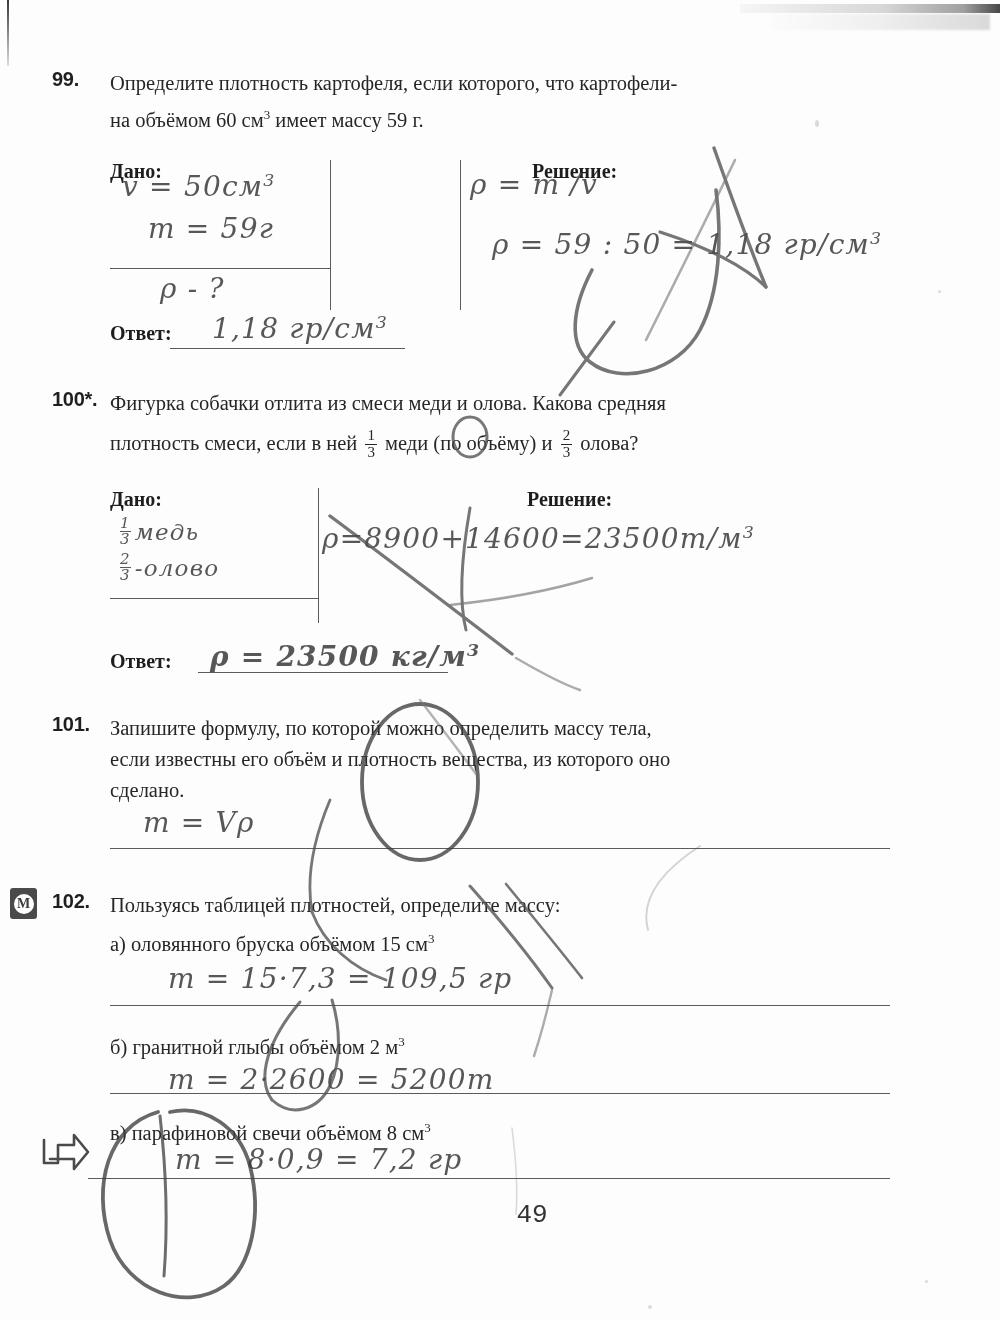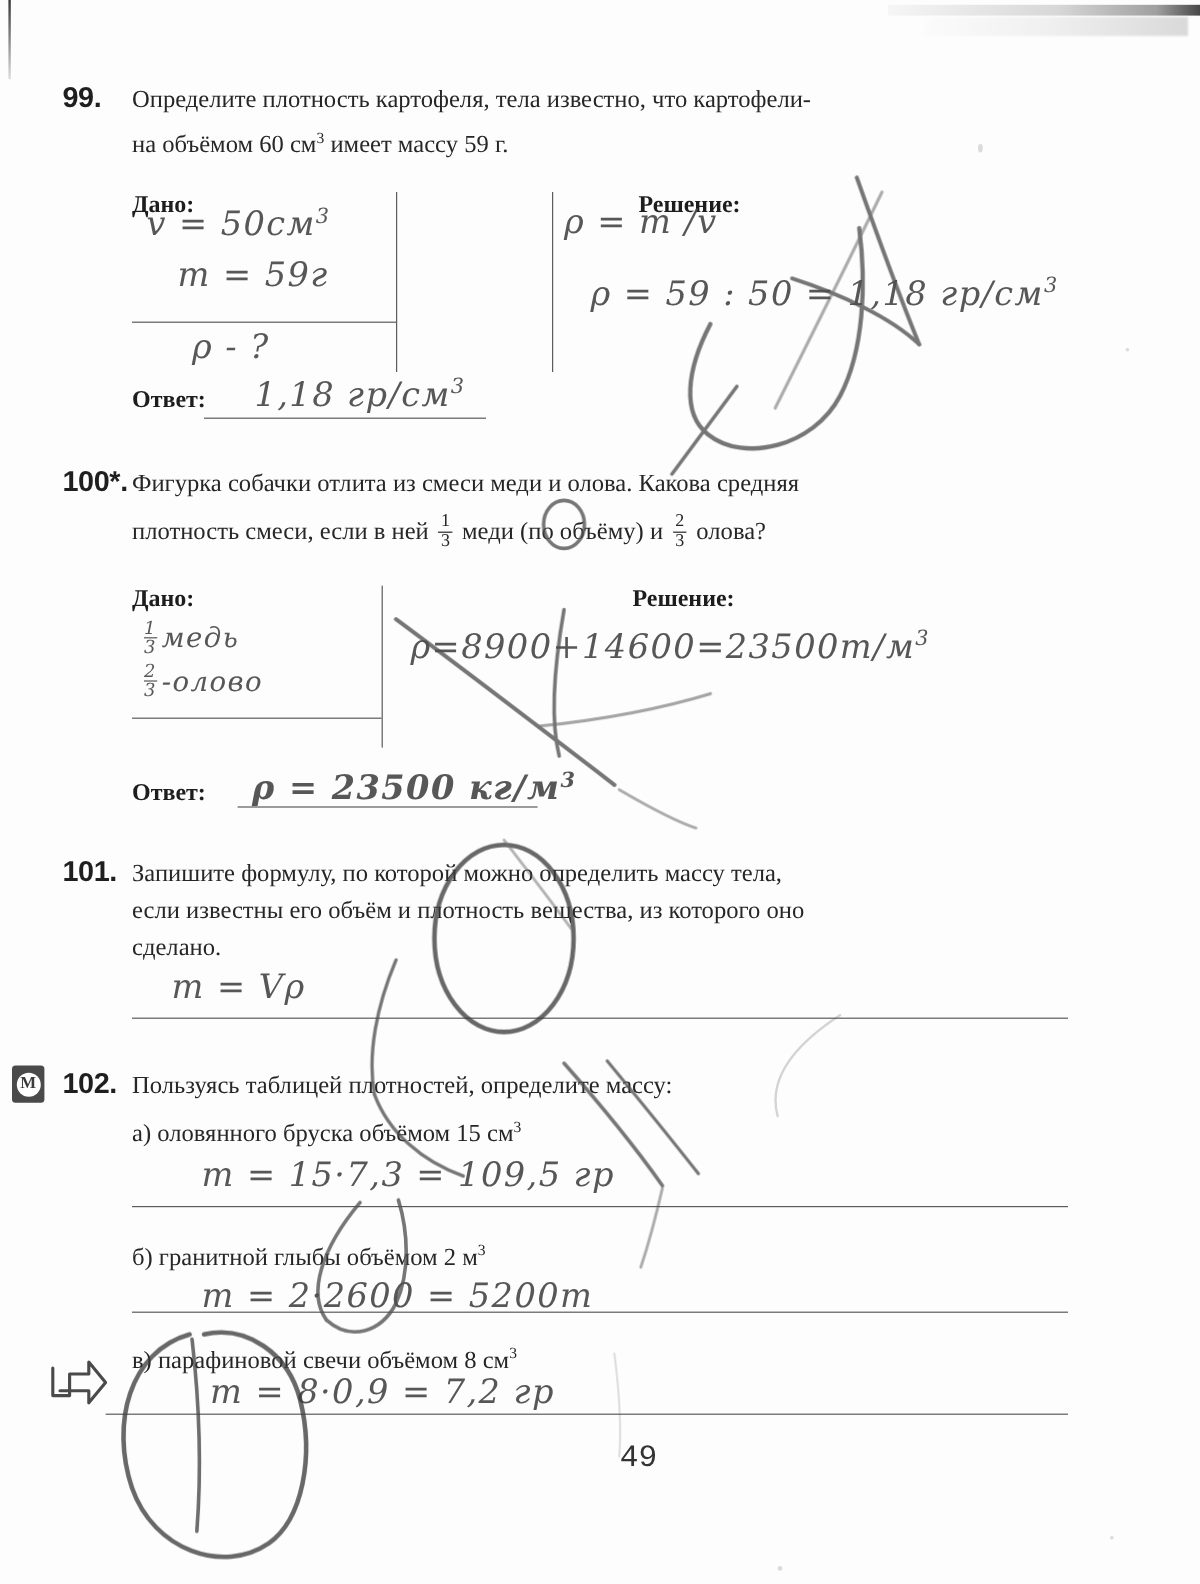--- a/index.html
+++ b/index.html
@@ -37,21 +37,21 @@
     right: 10px; top: 14px; width: 220px; height: 16px;
     background: linear-gradient(270deg,#bdbdbd 0%, #e7e7e7 55%, #fbfbfb 100%);
     opacity: .55;
     filter: blur(1px);
   }
   .speck { position:absolute; background:#b9b9b9; border-radius:50%; opacity:.5; }
   .q-num {
     position: absolute;
     font-family: "Liberation Sans", sans-serif;
     font-weight: bold;
-    font-size: 24px;
+    font-size: 20px;
     letter-spacing: -0.3px;
     color: #1f1f1f;
   }
   .q-body {
     position: absolute;
     font-size: 20.5px;
     line-height: 31px;
     color: #262626;
   }
   .sup { font-size: 13px; vertical-align: super; }
@@ -158,21 +158,21 @@
   <div class="scan-edge-top-right"></div>
   <div class="scan-smudge"></div>
   <div class="speck" style="left:815px; top:120px; width:4px; height:7px;"></div>
   <div class="speck" style="left:938px; top:290px; width:3px; height:3px;"></div>
   <div class="speck" style="left:925px; top:1280px; width:3px; height:3px;"></div>
   <div class="speck" style="left:648px; top:1305px; width:4px; height:4px;"></div>
 
   <div class="q-num" style="left:52px; top:68px;">99.</div>
 
   <div class="q-body" style="left:110px; top:68px; width:790px;">
-    <div>Определите плотность картофеля, тела известно, что картофели-</div>
+    <div>Определите плотность картофеля, если которого, что картофели-</div>
     <div>
       <span>на объёмом 60 см</span><span class="sup">3</span><span> имеет массу 59 г.</span>
     </div>
   </div>
 
   <div class="label-bold" style="left:110px; top:160px;">Дано:</div>
   <div class="label-bold" style="left:532px; top:160px;">Решение:</div>
 
   <div class="vrule" style="left:330px; top:160px; height:150px;"></div>
   <div class="vrule" style="left:460px; top:160px; height:150px;"></div>
@@ -231,21 +231,21 @@
       <span class="d">3</span>
     </span><span>медь</span>
   </div>
   <div class="hw hw-md" style="left:120px; top:554px;">
     <span class="hw-frac">
       <span class="n">2</span>
       <span class="d">3</span>
     </span><span>-олово</span>
   </div>
 
-  <div class="hw hw-lg" style="left:322px; top:522px;margin-left:20px;">
+  <div class="hw hw-lg" style="left:322px; top:522px;">
     <span>ρ=8900+14600=23500т/м</span><sup>3</sup>
   </div>
 
   <div class="label-bold" style="left:110px; top:650px;">Ответ:</div>
   <div class="hw hw-lg" style="left:210px; top:640px;font-weight:bold;">
     <span>ρ = 23500 кг/м</span><sup>3</sup>
   </div>
 
   <div class="q-num" style="left:52px; top:713px;">101.</div>
 

